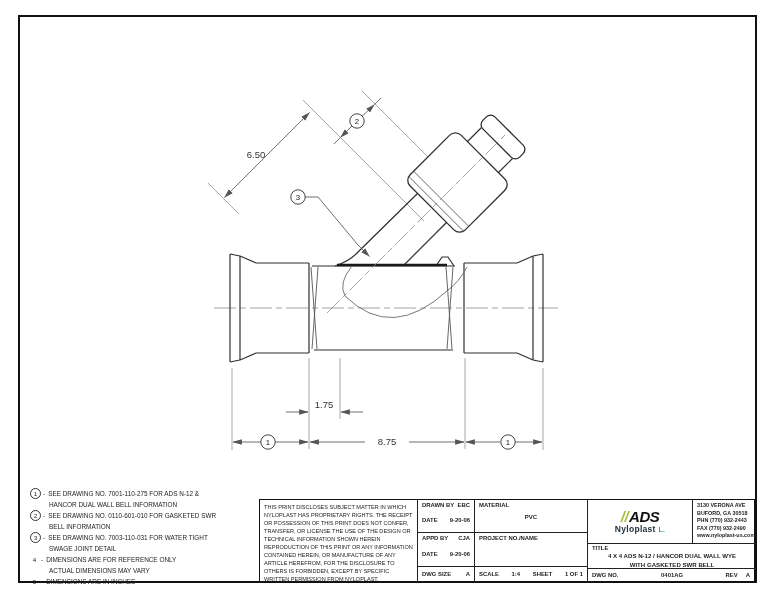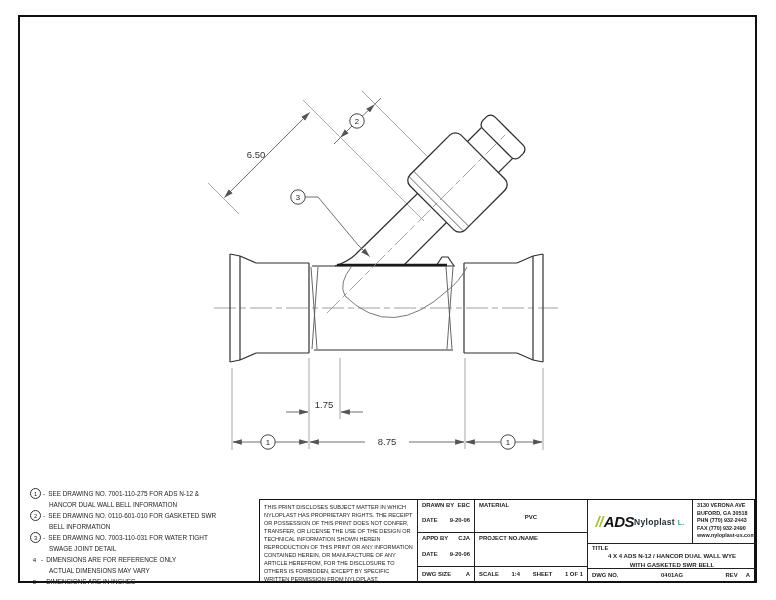--- a/index.html
+++ b/index.html
@@ -22,21 +22,21 @@
   .cell{position:absolute;box-sizing:border-box;}
   .vline{border-right:1px solid #222;}
   .hline{border-bottom:1px solid #222;}
   #discl{left:0;top:0;width:158px;height:100%;padding:3px 4px;font-size:5.55px;line-height:8.05px;color:#222;}
   .kv{display:flex;justify-content:space-between;padding:2px 4px 0 4px;font-weight:bold;font-size:5.9px;}
   .lab{font-weight:bold;}
   #c4-logo-wrap{display:flex;}
   .addr{font-size:5.4px;line-height:7.6px;padding:2px 0 0 4px;font-weight:bold;color:#222;}
   .ttl-lines{text-align:center;font-weight:bold;font-size:6.1px;line-height:8.5px;margin-top:1px;}
   
-  .logo-box{width:104px;height:44px;display:flex;flex-direction:row;justify-content:center;align-items:center;}
+  .logo-box{width:104px;height:44px;display:flex;flex-direction:column;justify-content:center;align-items:center;}
   .logo-top{font-style:italic;font-weight:bold;font-size:15px;line-height:14px;letter-spacing:-0.5px;color:#111;}
   .logo-top .sl{color:#a3c13c;margin-right:1px;}
   .logo-sub{font-weight:bold;font-size:8.5px;color:#20303a;letter-spacing:0.3px;}
   .logo-sub .mk{color:#2fa58c;font-size:7px;}
   
   text{font-family:"Liberation Sans","DejaVu Sans",sans-serif;}
 </style>
 </head>
 <body>
 

